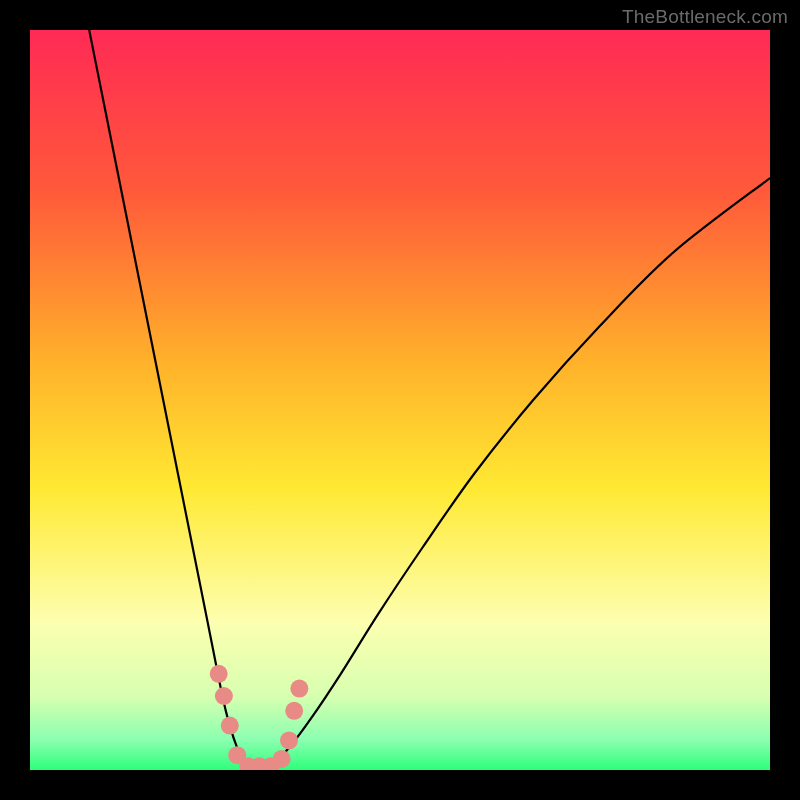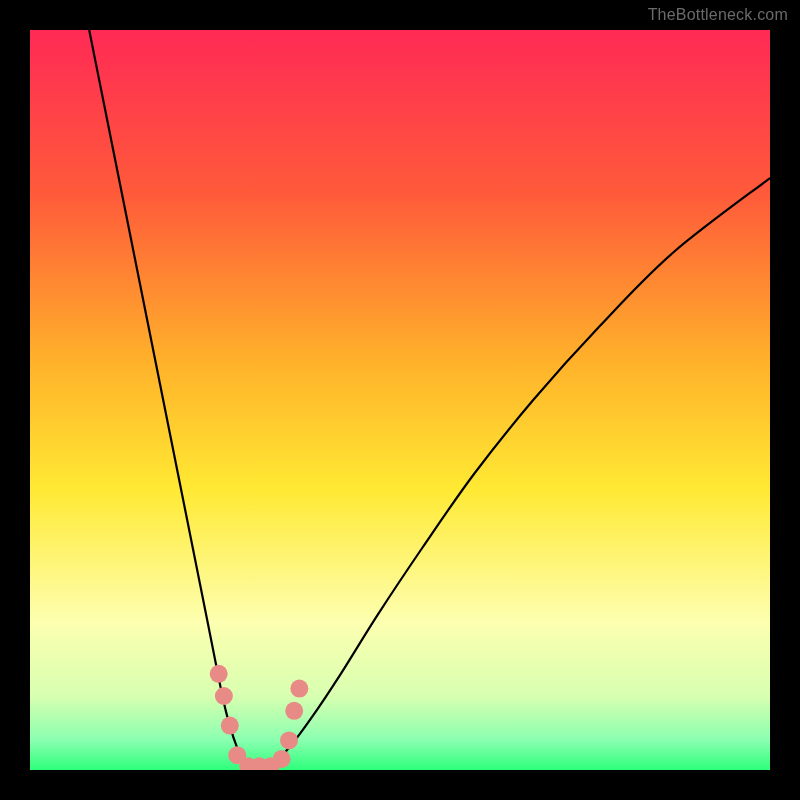--- a/index.html
+++ b/index.html
@@ -9,21 +9,21 @@
     height: 800px;
     background: #000;
     position: relative;
     font-family: Arial, sans-serif;
   }
   .watermark {
     position: absolute;
     top: 6px;
     right: 12px;
     color: #6a6a6a;
-    font-size: 16px;
+    font-size: 19px;
     font-weight: 500;
     z-index: 10;
     letter-spacing: 0.2px;
   }
   .plot {
     position: absolute;
     left: 30px;
     top: 30px;
     width: 740px;
     height: 740px;

